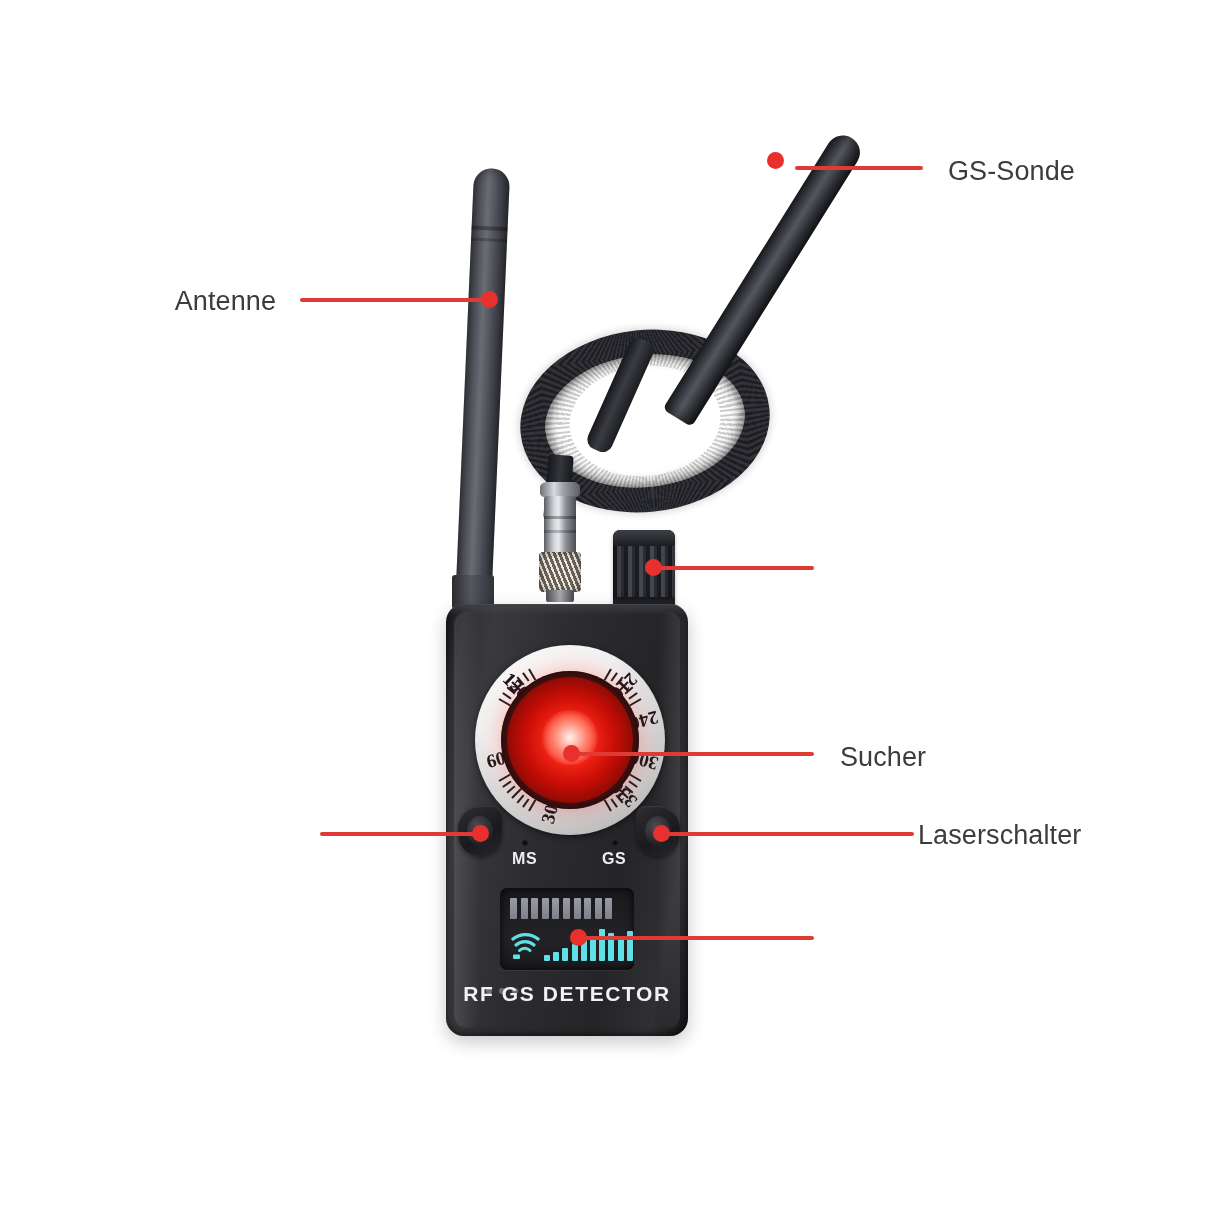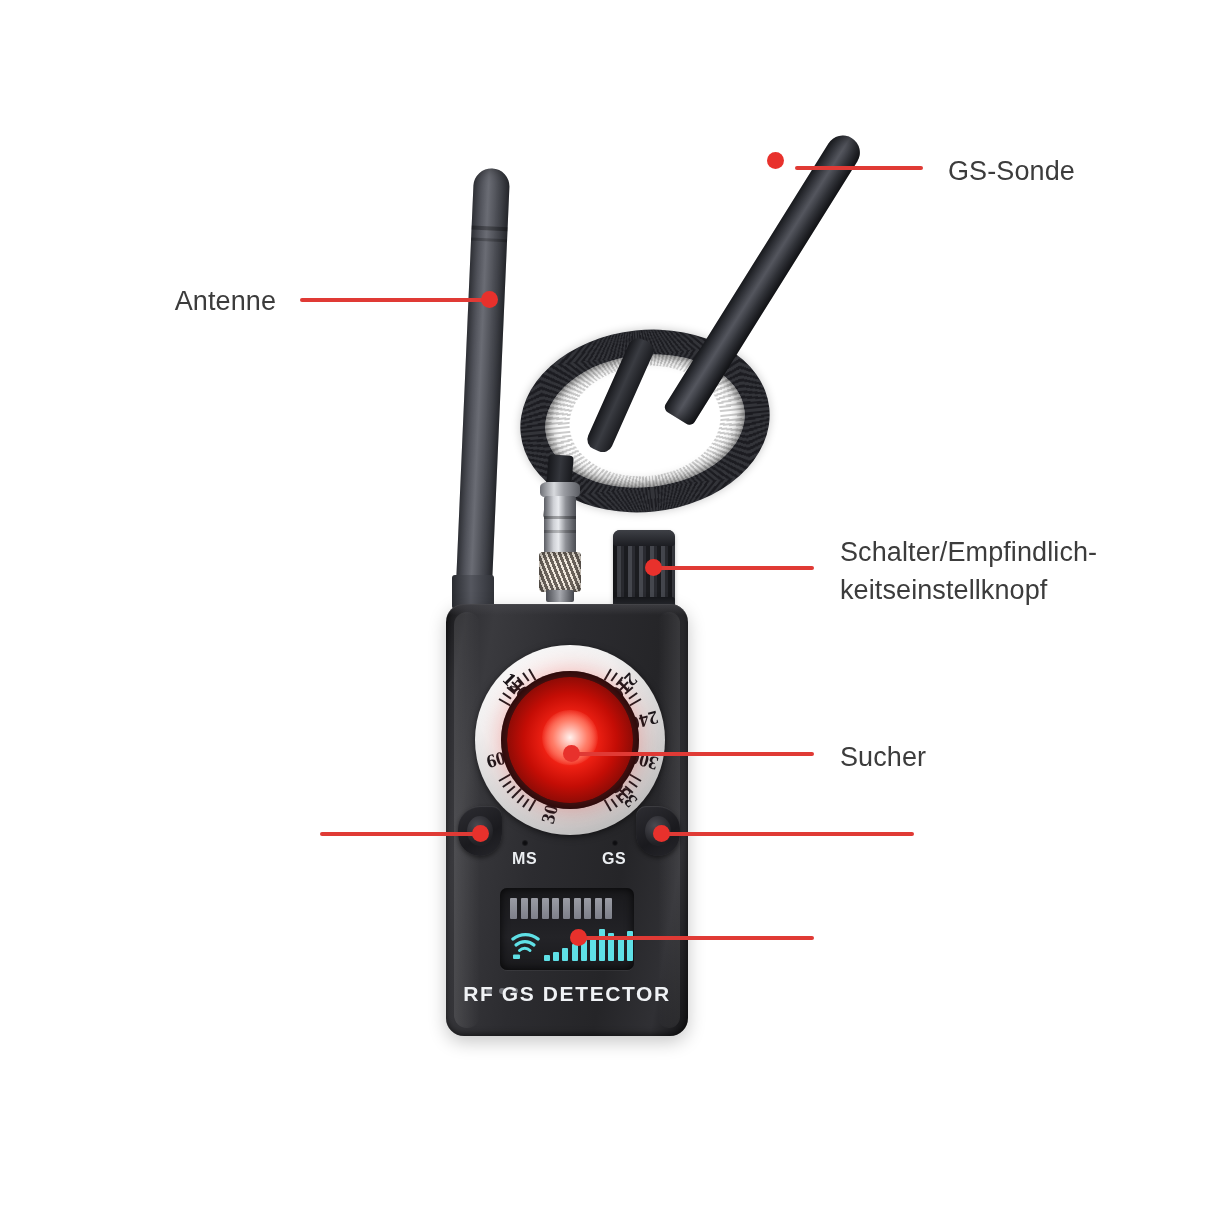--- a/index.html
+++ b/index.html
@@ -497,29 +497,28 @@
   <div class="leader" style="left:795px;top:166px;width:128px;"></div>
   <div class="dot" style="left:767px;top:152px;"></div>
   <div class="callout right" style="left:948px;top:152px;">GS-Sonde</div>
 
   <div class="leader" style="left:300px;top:298px;width:186px;"></div>
   <div class="dot" style="left:481px;top:291px;"></div>
   <div class="callout left" style="left:0px;top:282px;width:276px;">Antenne</div>
 
   <div class="leader" style="left:652px;top:566px;width:162px;"></div>
   <div class="dot" style="left:645px;top:559px;"></div>
-  <div class="callout right" style="left:840px;top:533px;">Schalter/Empfindlich-
-keitseinstellknopf</div>
 
   <div class="leader" style="left:572px;top:752px;width:242px;"></div>
   <div class="dot" style="left:563px;top:745px;"></div>
   <div class="callout right" style="left:840px;top:738px;">Sucher</div>
 
   <div class="leader" style="left:320px;top:832px;width:160px;"></div>
   <div class="dot" style="left:472px;top:825px;"></div>
 
   <div class="leader" style="left:662px;top:832px;width:252px;"></div>
   <div class="dot" style="left:653px;top:825px;"></div>
+  <div class="callout right" style="left:918px;top:816px;">Laserschalter</div>
 
   <div class="leader" style="left:578px;top:936px;width:236px;"></div>
   <div class="dot" style="left:570px;top:929px;"></div>
 
 </div>
 
 </body></html>

